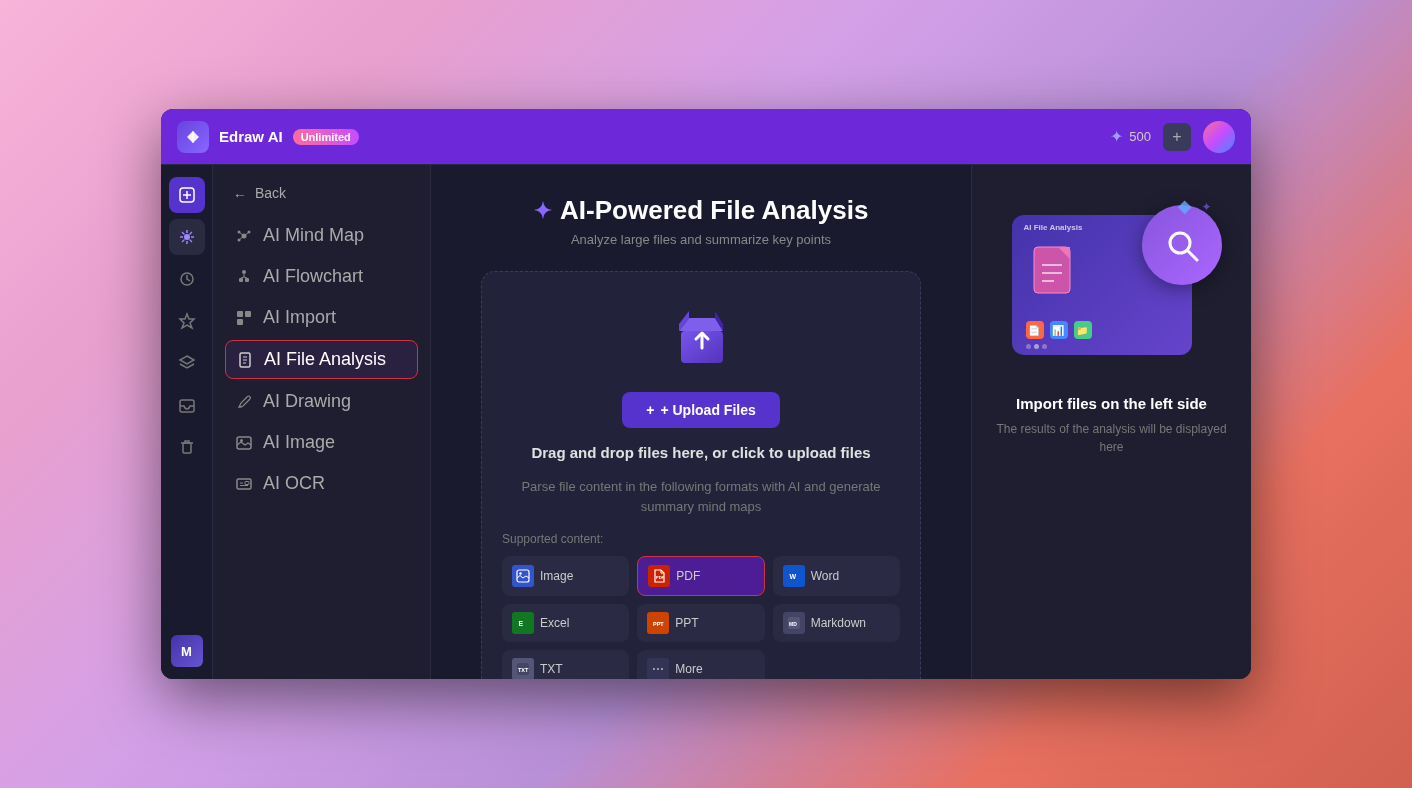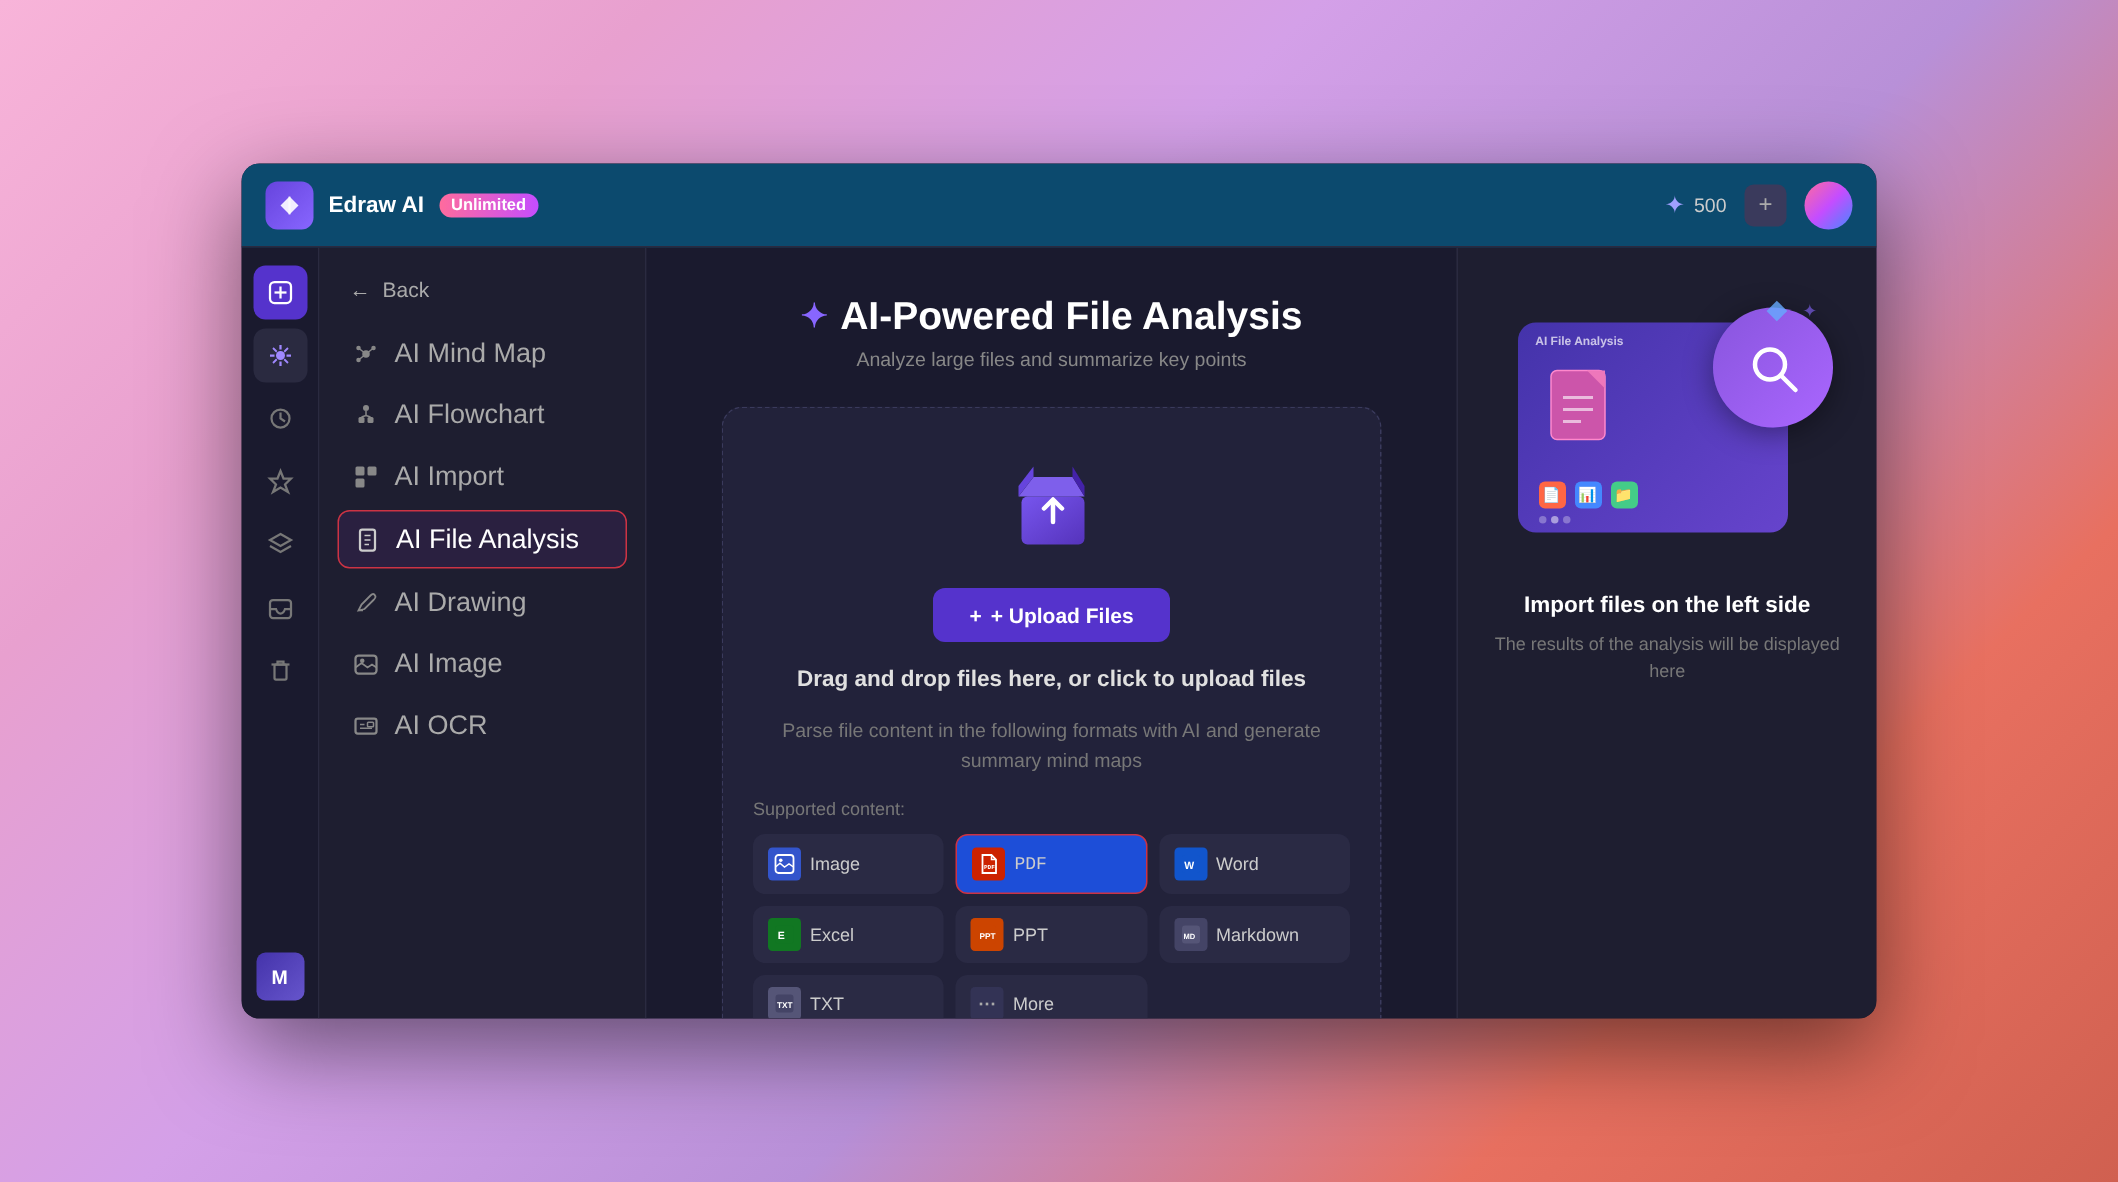--- a/index.html
+++ b/index.html
@@ -18,21 +18,21 @@
       background: #1a1a2e;
       border-radius: 12px;
       display: flex;
       flex-direction: column;
       overflow: hidden;
       box-shadow: 0 20px 60px rgba(0,0,0,0.5);
     }
     
     .title-bar {
       height: 56px;
-      background: #0c4a6e;
+      background: #6d28d9;
       display: flex;
       align-items: center;
       padding: 0 16px;
       border-bottom: 1px solid #2a2a40;
       flex-shrink: 0;
     }
     .title-bar-left {
       display: flex;
       align-items: center;
       gap: 10px;
@@ -315,22 +315,21 @@
       display: flex;
       align-items: center;
       gap: 6px;
       background: #2a2a44;
       border-radius: 8px;
       padding: 8px 10px;
       cursor: pointer;
     }
     .format-item.highlight {
       border: 1.5px solid #cc3344;
-      background: #1d4ed8;
-      font-family: Liberation Mono, monospace;
+      background: #4c1d95;
     }
     .format-icon {
       width: 22px;
       height: 22px;
       border-radius: 3px;
       display: flex;
       align-items: center;
       justify-content: center;
       font-size: 12px;
       font-weight: bold;

